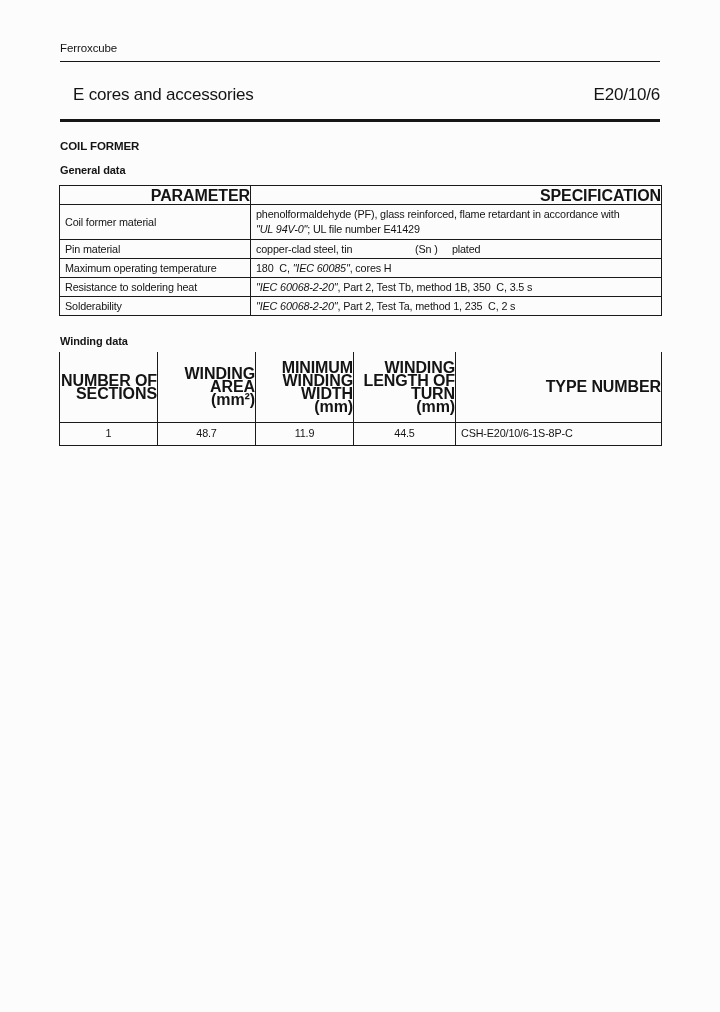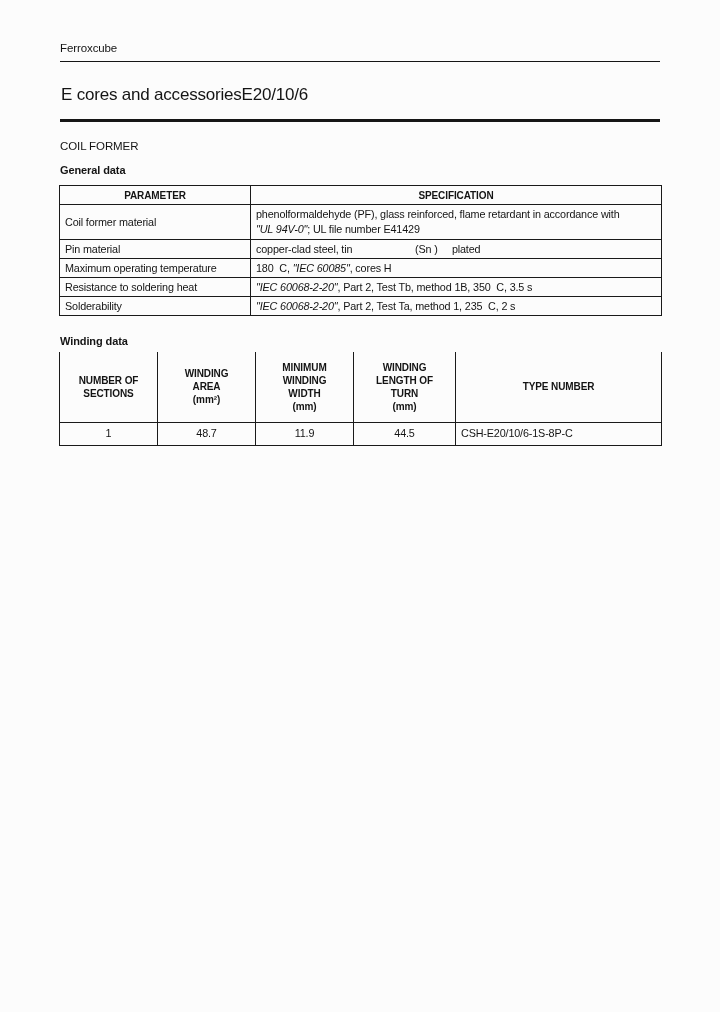--- a/index.html
+++ b/index.html
@@ -15,45 +15,45 @@
 
   .brand {
     position: absolute; left: 60px; top: 42px;
     font-size: 11.5px; letter-spacing: -0.1px; text-align: right;
   }
   .rule { position: absolute; left: 60px; width: 600px; background: #161616; }
   .rule.thin  { top: 61px;  height: 1px; }
   .rule.thick { top: 119px; height: 3px; }
 
   .title-row {
-    position: absolute; left: 48px; top: 85px; width: 600px;
-    display: flex; align-items: baseline;
+    position: absolute; left: 60px; top: 85px; width: 600px;
+    display: flex; justify-content: space-between; align-items: baseline;
   }
   .doc-title { font-size: 17px; padding-left: 13px; letter-spacing: -0.2px; }
   .part-no   { font-size: 17px; letter-spacing: -0.2px; }
 
   .sec-heading {
     position: absolute; left: 60px; top: 140px;
-    font-size: 11.5px; font-weight: normal; letter-spacing: -0.1px;
+    font-size: 11.5px; font-weight: bold; letter-spacing: -0.1px;
   }
   .sub-heading {
     position: absolute; left: 60px;
     font-size: 11px; font-weight: bold; letter-spacing: -0.1px;
   }
   .sub-general { top: 164px; }
   .sub-winding { top: 335px; }
 
   table {
     position: absolute; left: 59px;
     border-collapse: collapse;
     table-layout: fixed;
   }
   th, td { border: 1px solid #1a1a1a; overflow: hidden; }
   th {
-    font-size: 10px; font-weight: bold; text-align: center;
+    font-size: 16px; font-weight: bold; text-align: right;
     vertical-align: middle; white-space: pre-line; line-height: 13px;
     letter-spacing: -0.1px; padding: 0; margin-top: 15px;
   }
   td {
     font-size: 10.8px; line-height: 15px; vertical-align: middle;
     letter-spacing: -0.15px; padding: 0;
   }
   td.left { text-align: left; padding-left: 5px; padding-right: 4px; }
   td.center { text-align: center; }
   td.pre { white-space: pre-wrap; }

